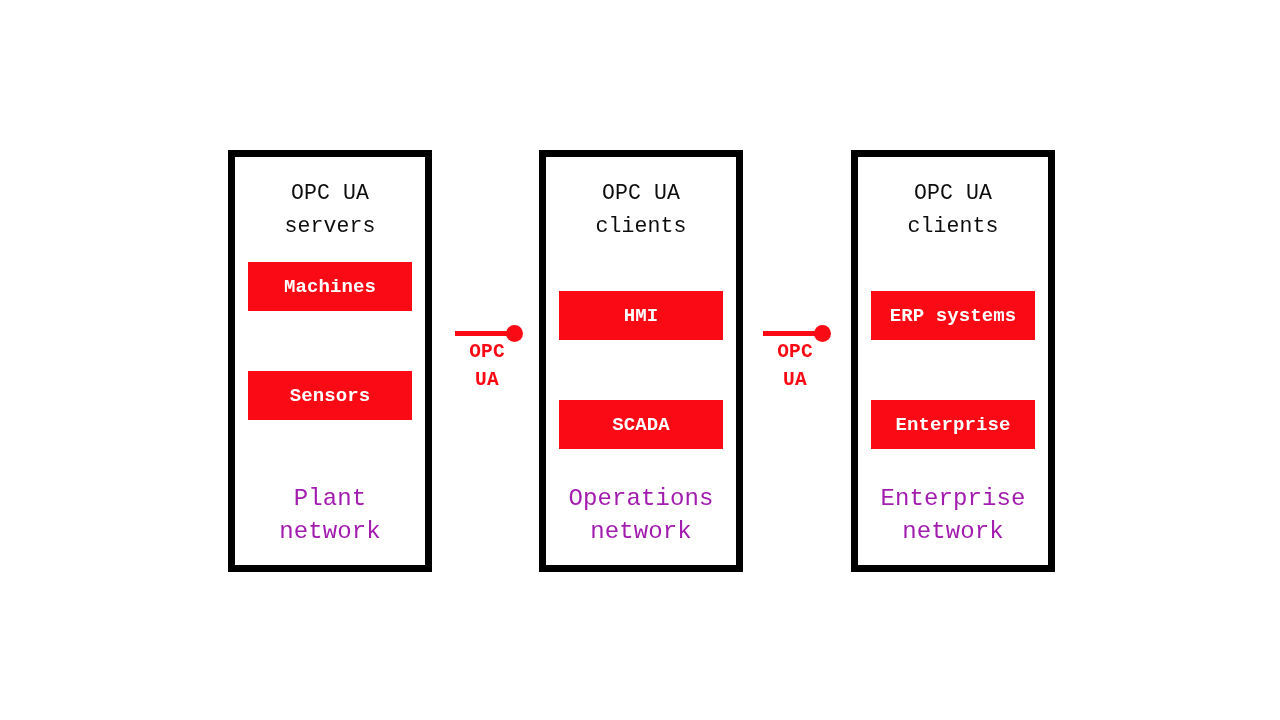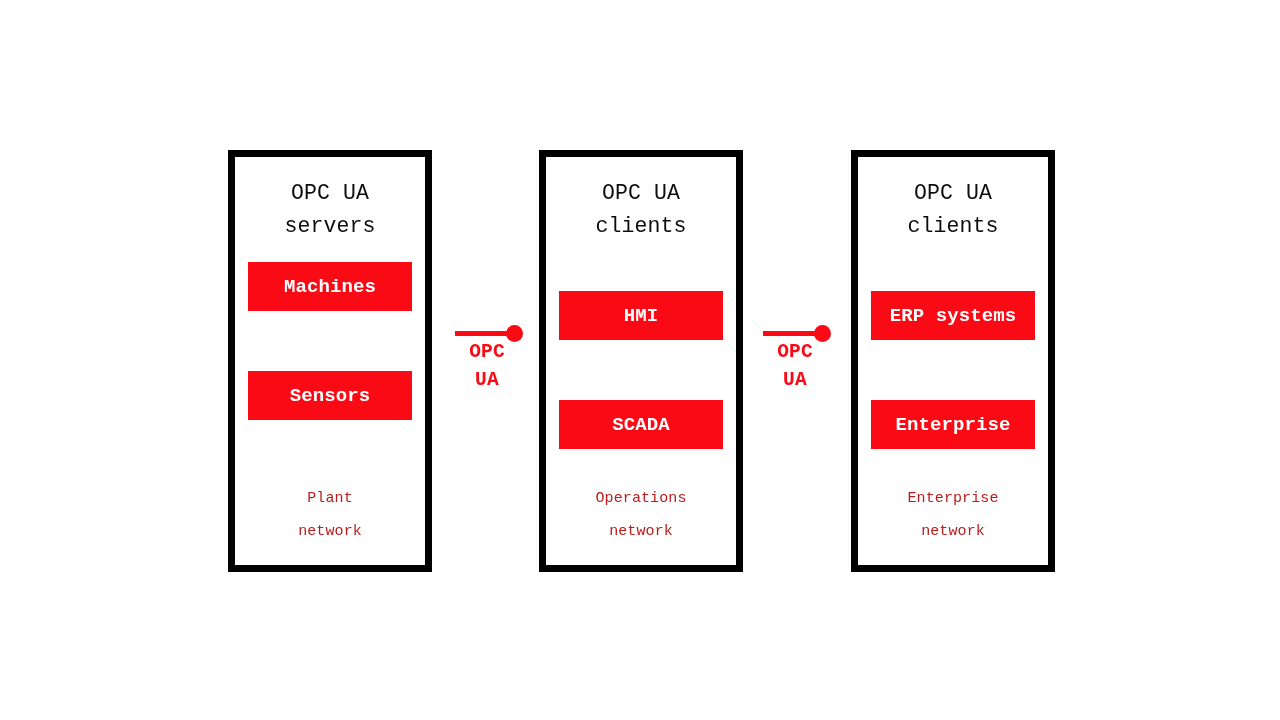--- a/index.html
+++ b/index.html
@@ -71,24 +71,24 @@
     display: flex;
     align-items: center;
     justify-content: center;
     margin-bottom: 16px;
   }
   .item-chip:last-child { margin-bottom: 0; margin-top: 44px; }
 
   .panel-footer {
     width: 100%;
     text-align: center;
-    font-size: 15px;
+    font-size: 24px;
     font-weight: 400;
     line-height: 33px;
-    color: #b91c1c;
+    color: #a21caf;
     letter-spacing: 0.1px;
     white-space: pre-line;
     position: absolute;
     left: 0;
     bottom: 17px;
   }
 
   
   .connector {
     position: absolute;

